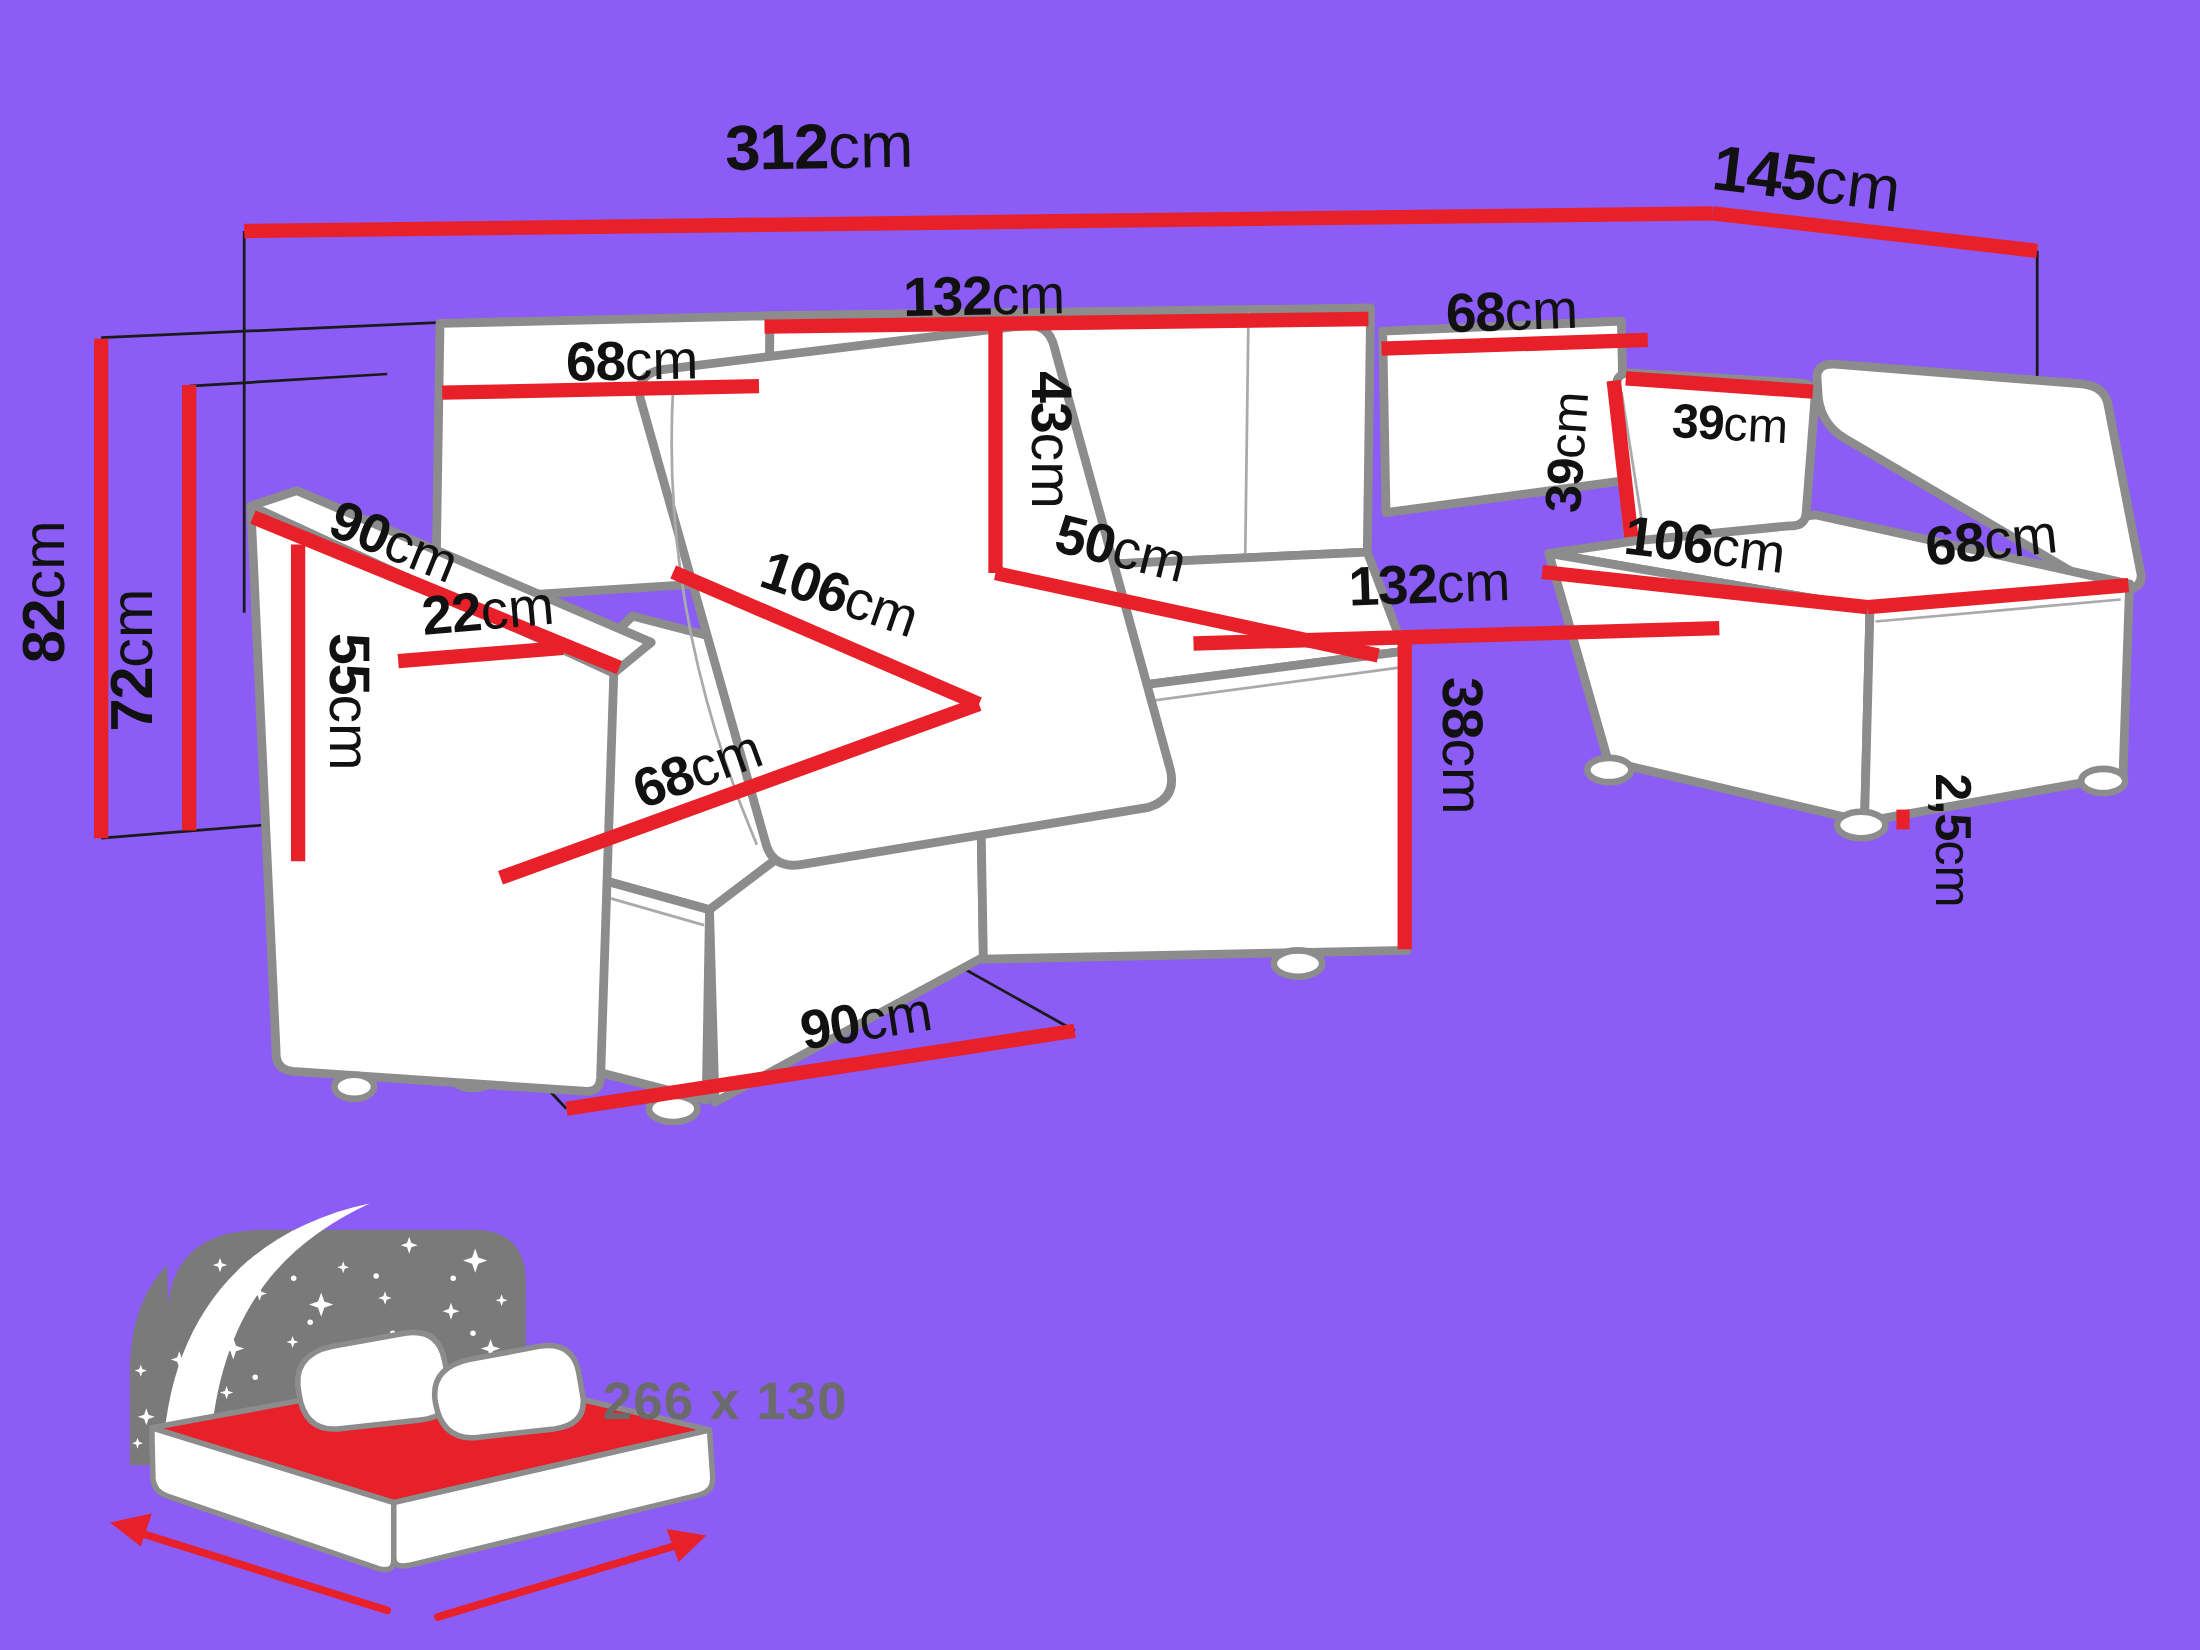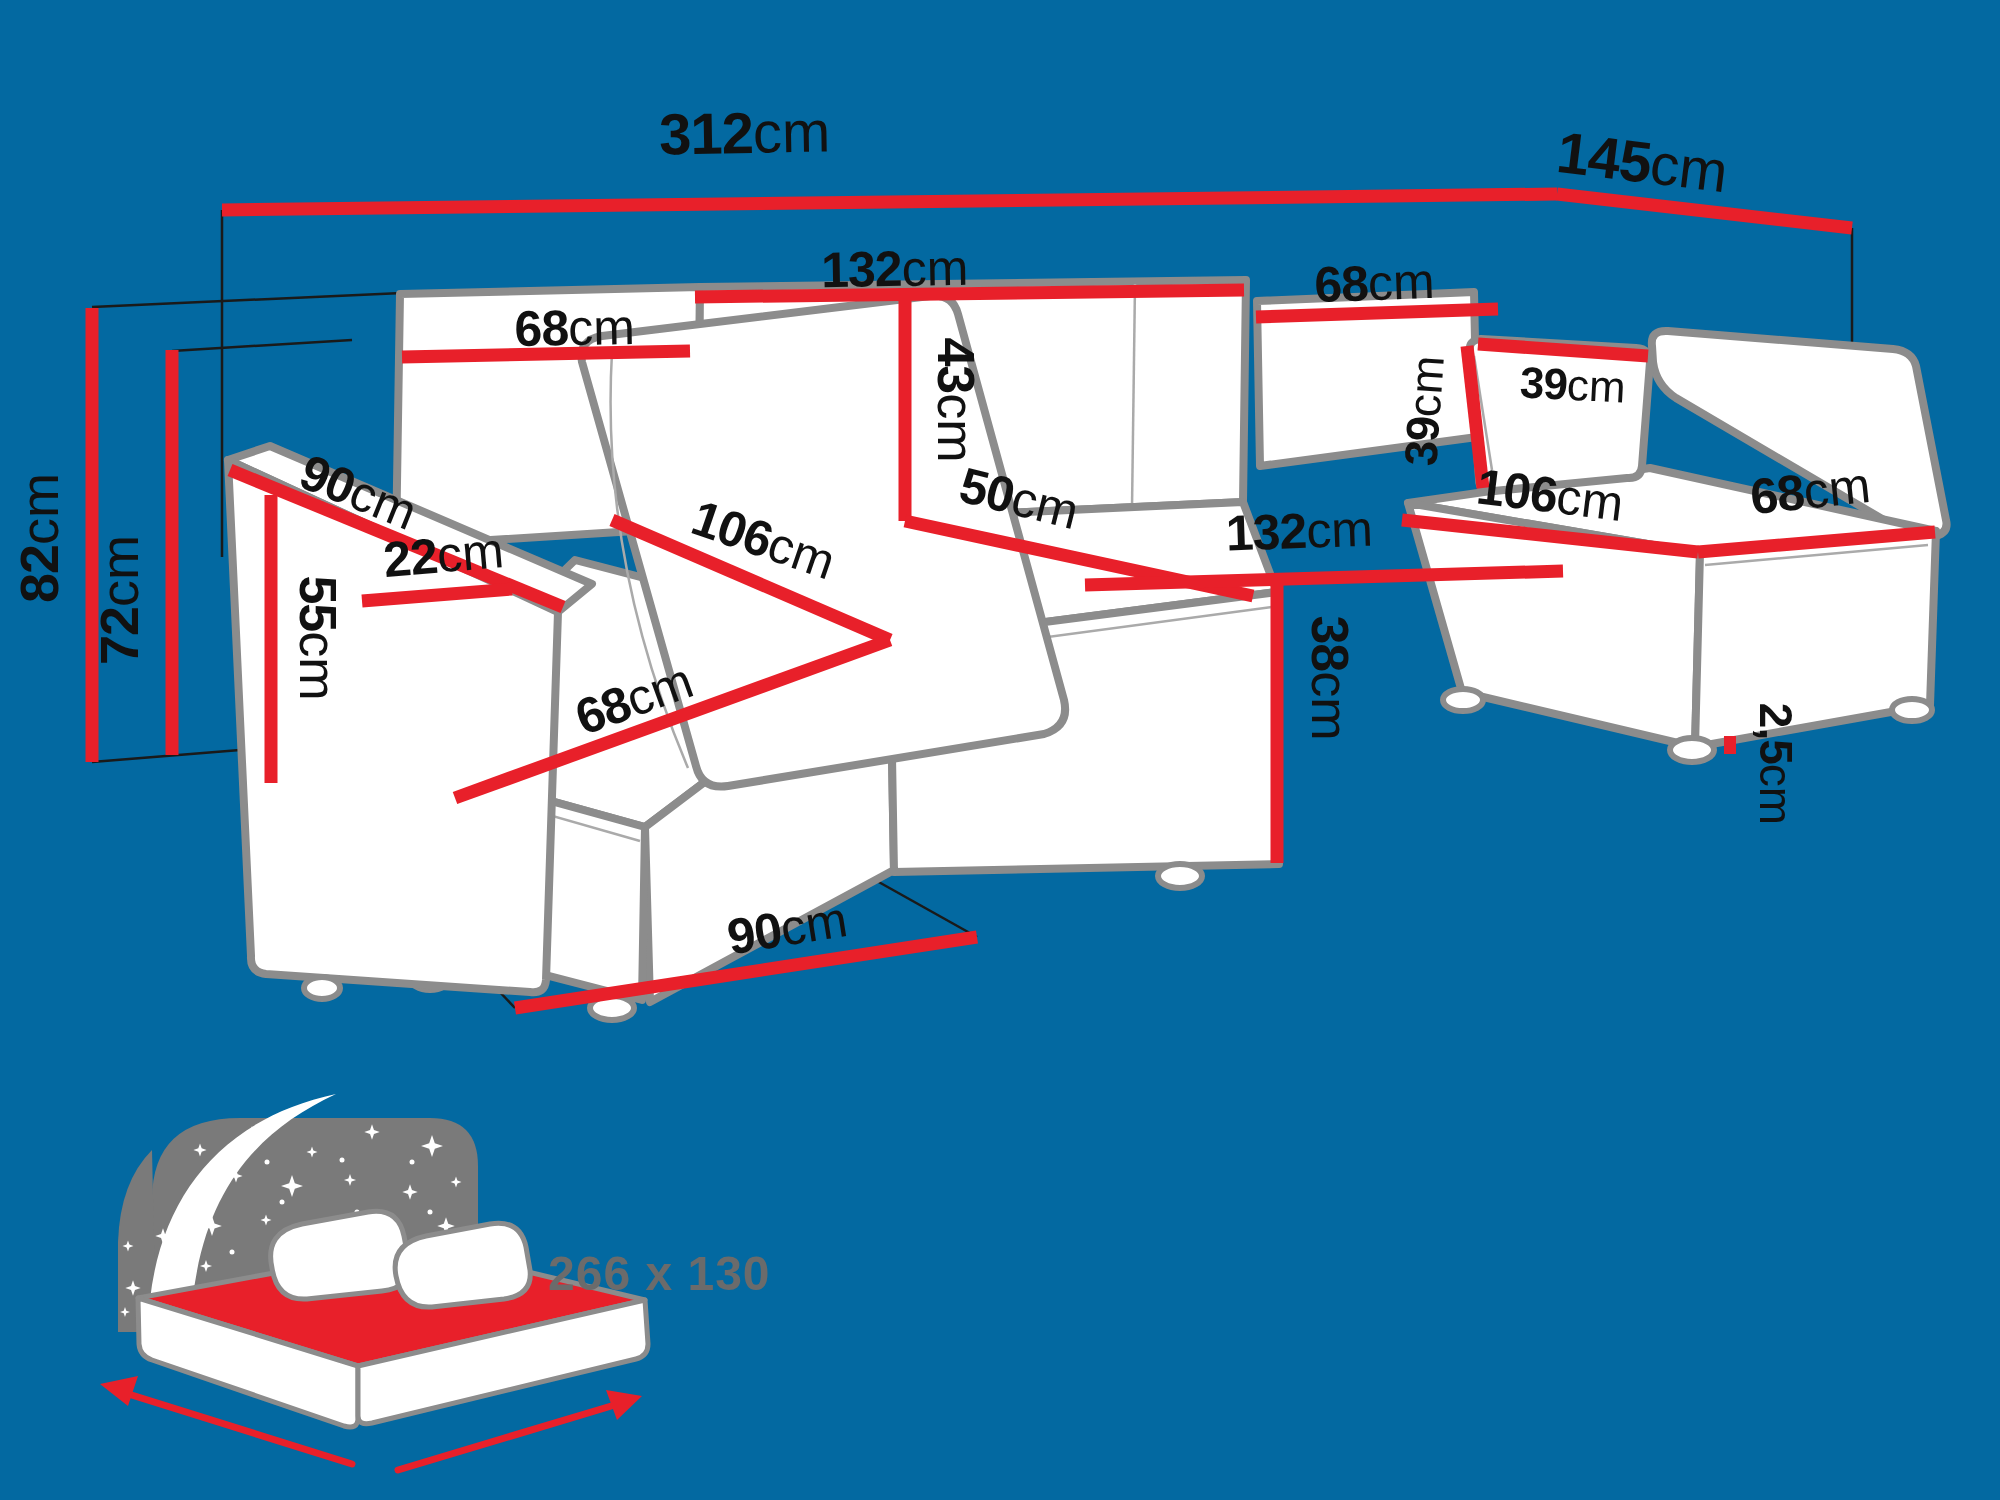--- a/index.html
+++ b/index.html
@@ -1,17 +1,17 @@
 <!DOCTYPE html>
 <html><head>
 <meta charset="utf-8">
 <style>
   html,body{margin:0;padding:0;background:#fff;}
   .page{
-    position:relative;width:2000px;height:1500px;background:#0369a1;
+    position:relative;width:2000px;height:1500px;background:#8b5cf6;
     font-family:"Liberation Sans", sans-serif;
     outline:1px solid #e2e2e2;
     overflow:hidden;
   }
   svg text{fill:#111111;}
   .dimlabel{font-weight:bold;letter-spacing:-1px;}
   .dimlabel .unit{font-weight:normal;letter-spacing:0;}
   .bedsize{font-weight:bold;fill:#6b6b6b;letter-spacing:1px;}
   .edge{fill:#ffffff;stroke:#8c8c8c;stroke-width:8;stroke-linejoin:round;}
   .seam{fill:none;stroke:#aaaaaa;stroke-width:2.5;stroke-linejoin:round;}

